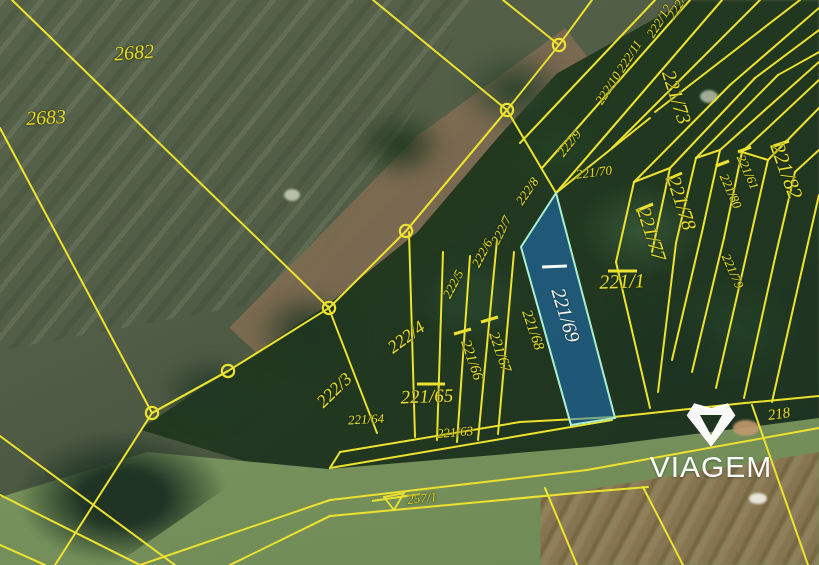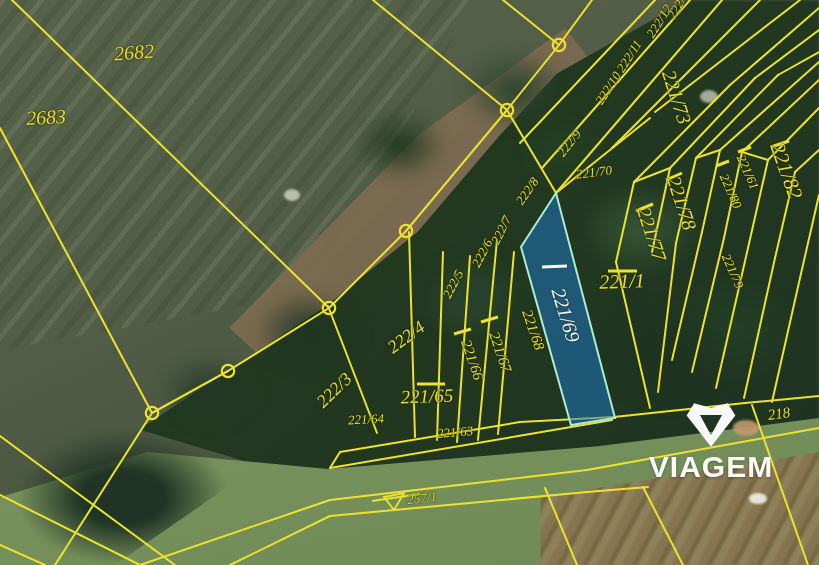--- a/index.html
+++ b/index.html
@@ -33,21 +33,21 @@
   .spot{position:absolute;border-radius:50%;filter:blur(1px);}
   
   #boundary-svg{position:absolute;inset:0;}
   #labels{position:absolute;inset:0;}
   .plabel{position:absolute;white-space:nowrap;font-style:italic;
     color:#e7df2f;text-shadow:0 0 2px rgba(35,40,10,.95),0 0 1px rgba(35,40,10,.9);
     transform-origin:center center;line-height:1;}
   .plabel.white{color:#f4f8f3;text-shadow:0 0 2px rgba(20,30,30,.9);}
   
   #watermark{position:absolute;left:641px;top:398px;width:140px;text-align:center;opacity:.97;}
-  #viagem-text{font-family:"Liberation Sans", sans-serif;font-weight:bold;font-size:30px;
+  #viagem-text{font-family:"Liberation Sans", sans-serif;font-weight:normal;font-size:30px;
     color:#fff;letter-spacing:1px;margin-top:-2px;text-shadow:0 1px 3px rgba(0,0,0,.35);}
 </style>
 </head>
 <body>
 
 <div id="stage">
 
   <div class="bg bg-base"></div>
   <div class="bg bg-streaks"></div>
   <div class="bg bg-brownstrip"></div>

